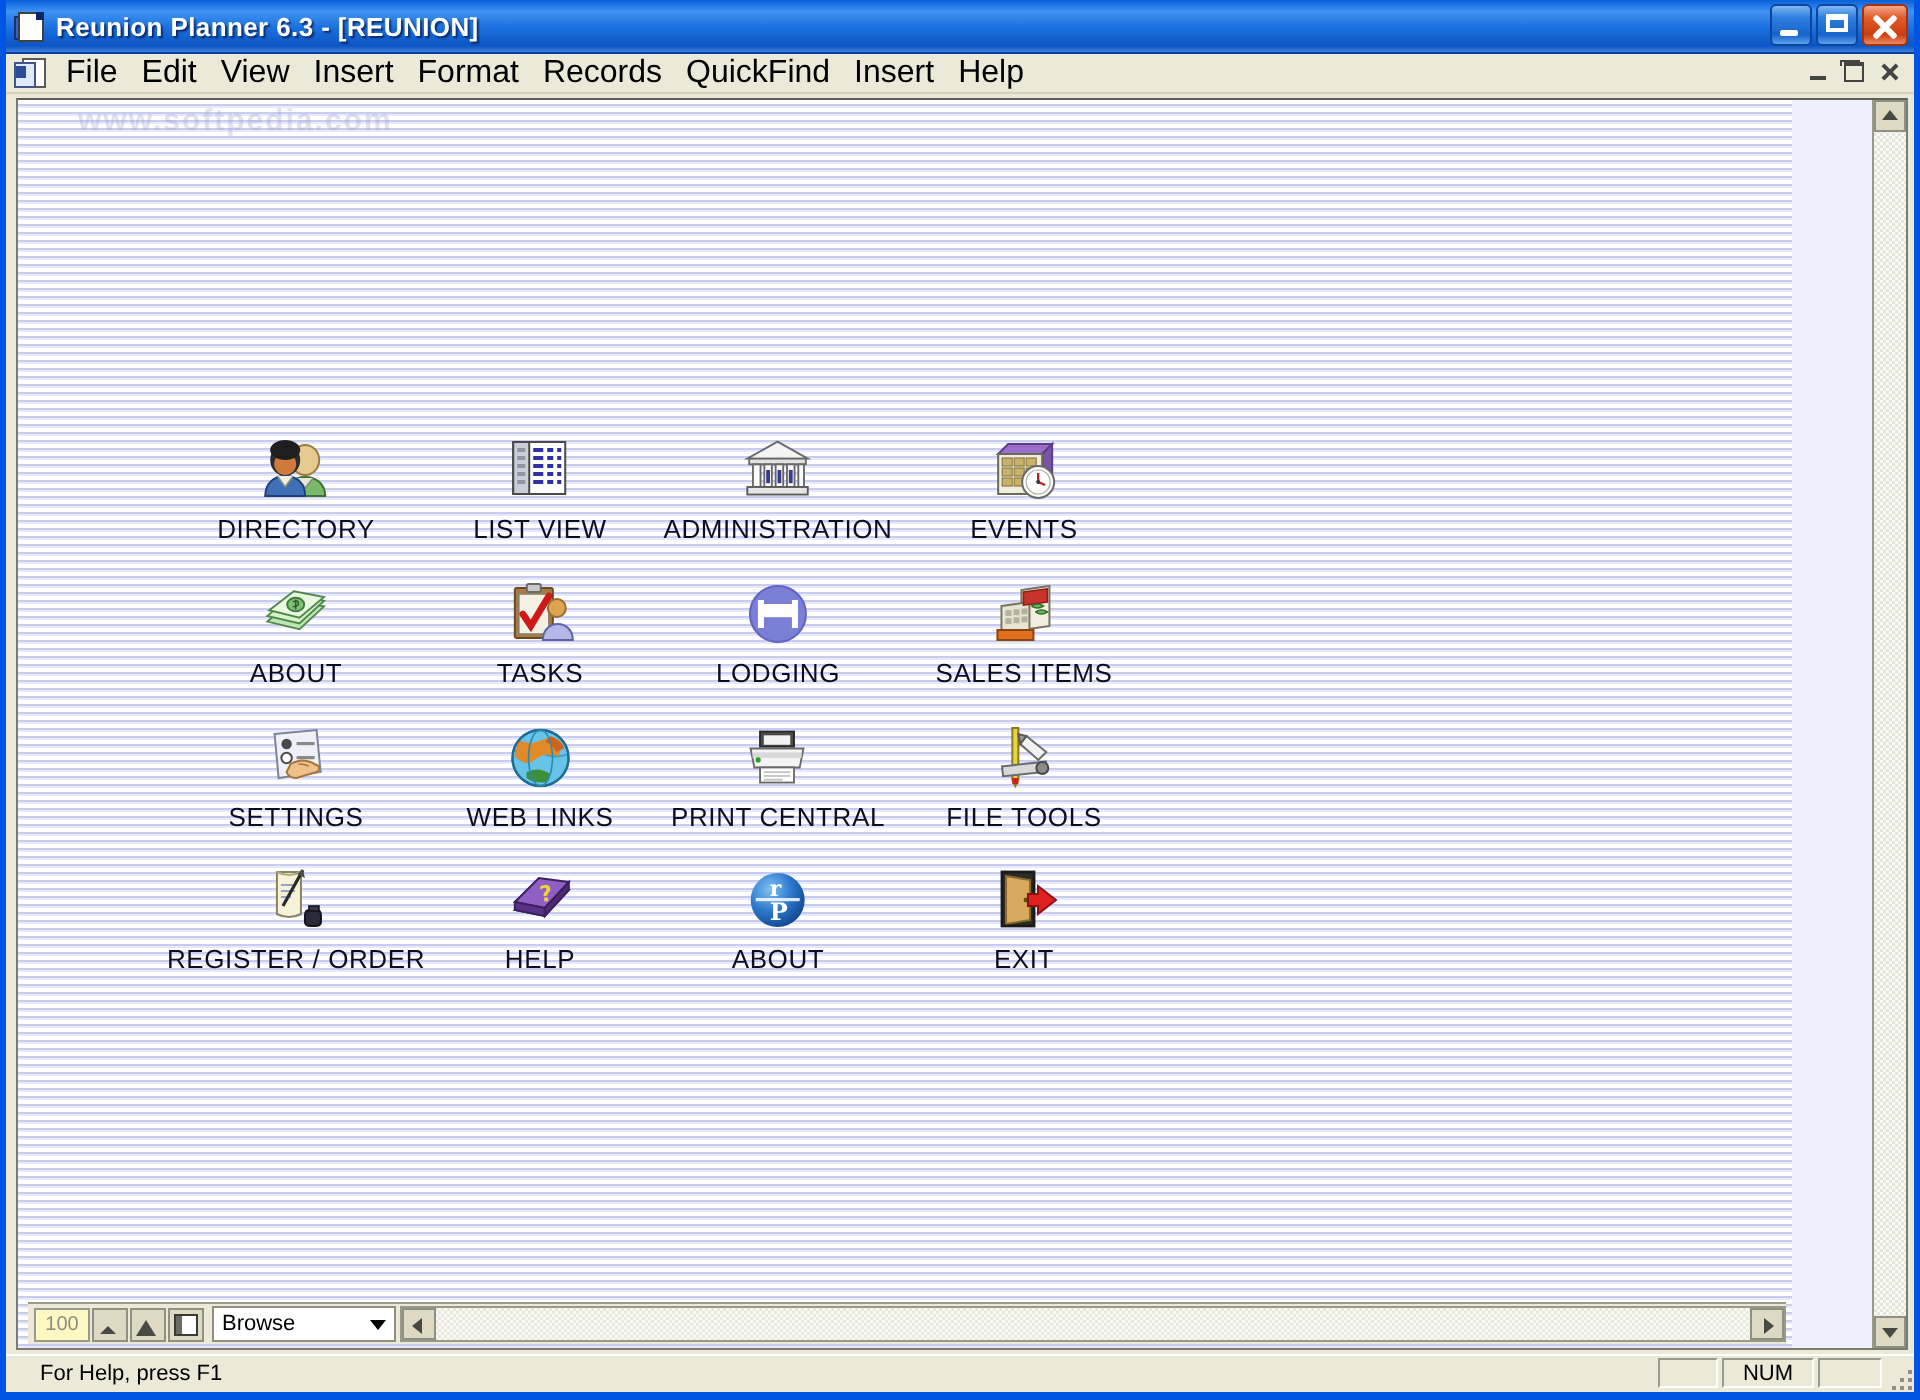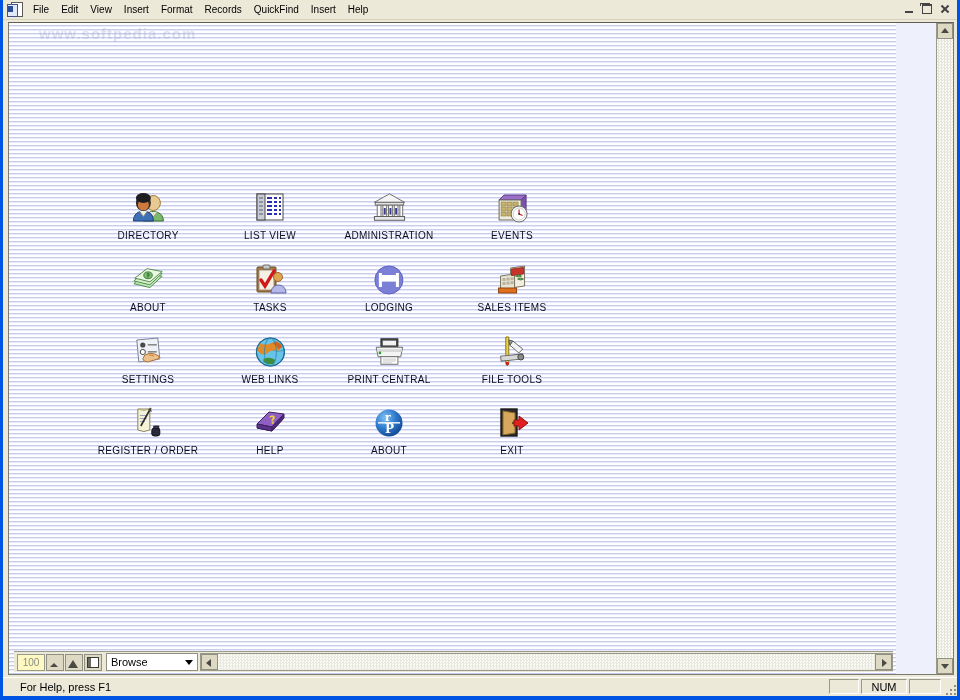--- a/index.html
+++ b/index.html
@@ -82,21 +82,21 @@
   #menu-doc-icon .p1{
     position:absolute;left:4px;top:0;width:10px;height:13px;background:#fff;border:1px solid #5a5a5a;
   }
   #menu-doc-icon .p2{
     position:absolute;left:0;top:2px;width:9px;height:11px;background:#dfe9f8;border:1px solid #41548e;
   }
   #menu-doc-icon .p3{
     position:absolute;left:1px;top:4px;width:5px;height:6px;background:#2b4b9b;
   }
   .menu-item{
-    font-size:10px;color:#000;padding:2px 6px;cursor:default;white-space:nowrap;
+    font-size:16px;color:#000;padding:2px 6px;cursor:default;white-space:nowrap;
   }
   #mdi-buttons{position:absolute;right:4px;top:1px;display:flex;gap:1px;}
   .mdi-btn{
     width:17px;height:16px;position:relative;cursor:default;
     display:flex;align-items:center;justify-content:center;
     font-size:11px;color:#3a3a3a;font-family:"Liberation Sans",sans-serif;
   }
   .mdi-btn .u{width:8px;height:2px;background:#444;margin-top:6px;}
   .mdi-btn .r{width:8px;height:7px;border:1px solid #444;border-top-width:2px;position:relative;}
   .mdi-btn .r:before{
@@ -142,21 +142,21 @@
   #icon-grid{position:absolute;left:0;top:168px;width:600px;}
   .cell{
     width:auto;position:relative;
     display:flex;flex-direction:column;align-items:center;cursor:default;
   }
   .cell .glyph{
     width:34px;height:34px;position:relative;
     display:flex;align-items:center;justify-content:center;
   }
   .cell .cap{
-    margin-top:5px;font-size:10px;color:#0d0d22;white-space:nowrap;
+    margin-top:5px;font-size:13px;color:#0d0d22;white-space:nowrap;
     letter-spacing:.3px;font-family:"Liberation Sans",sans-serif;
   }
   
   .c0{position:absolute;left:139px;transform:translateX(-50%);}
   .c1{position:absolute;left:261px;transform:translateX(-50%);}
   .c2{position:absolute;left:380px;transform:translateX(-50%);}
   .c3{position:absolute;left:503px;transform:translateX(-50%);}
   .r0{top:0px;}.r1{top:72px;}.r2{top:144px;}.r3{top:215px;}
   
   #bottom-bar{
@@ -252,20 +252,35 @@
   #grip{
     position:absolute;right:1px;bottom:1px;width:13px;height:13px;
   }
   #grip i{position:absolute;background:#8f8f82;width:2px;height:2px;}
 </style>
 </head>
 <body>
 
 <div id="app-window">
 
+  <div id="title-bar">
+    <div id="title-icon">
+      <div class="bk"></div>
+        <div class="pg"></div>
+    </div>
+    <div id="title-text">Reunion Planner 6.3 - [REUNION]</div>
+    <div id="win-buttons">
+      <div class="win-btn min"></div>
+      <div class="win-btn max"></div>
+      <div class="win-btn close">
+        <span class="x1"></span>
+          <span class="x2"></span>
+      </div>
+    </div>
+  </div>
 
   <div id="menu-bar">
     <div id="menu-doc-icon">
       <div class="p1"></div>
         <div class="p2"></div>
         <div class="p3"></div>
     </div>
     <div class="menu-item">File</div>
     <div class="menu-item">Edit</div>
     <div class="menu-item">View</div>

